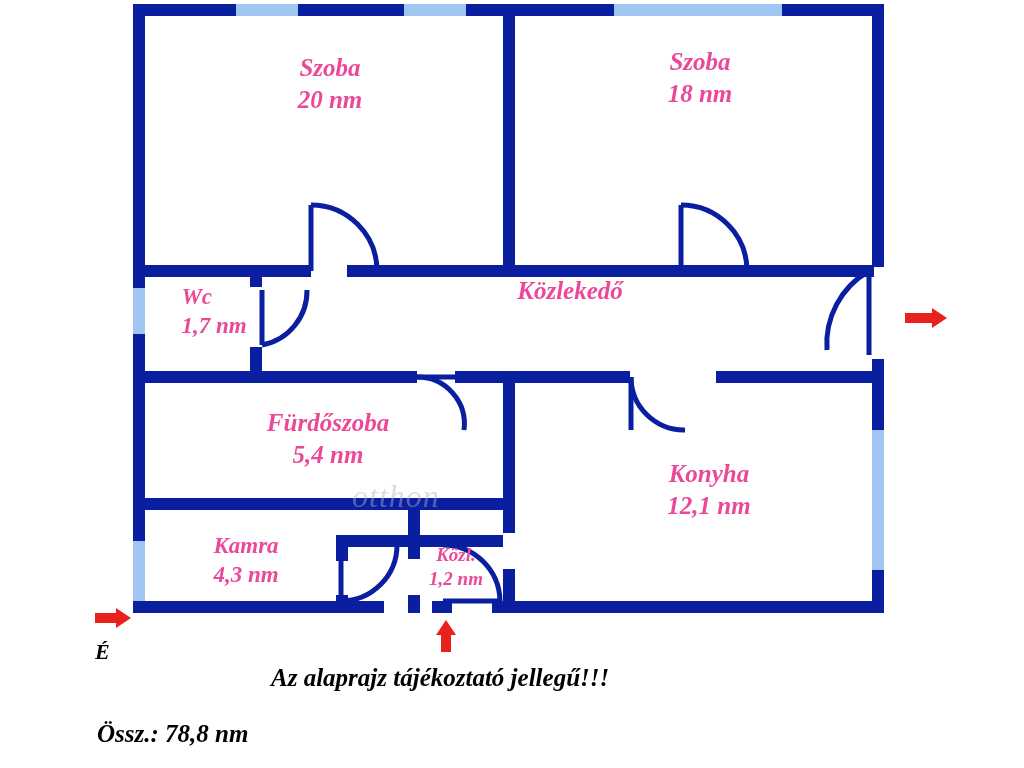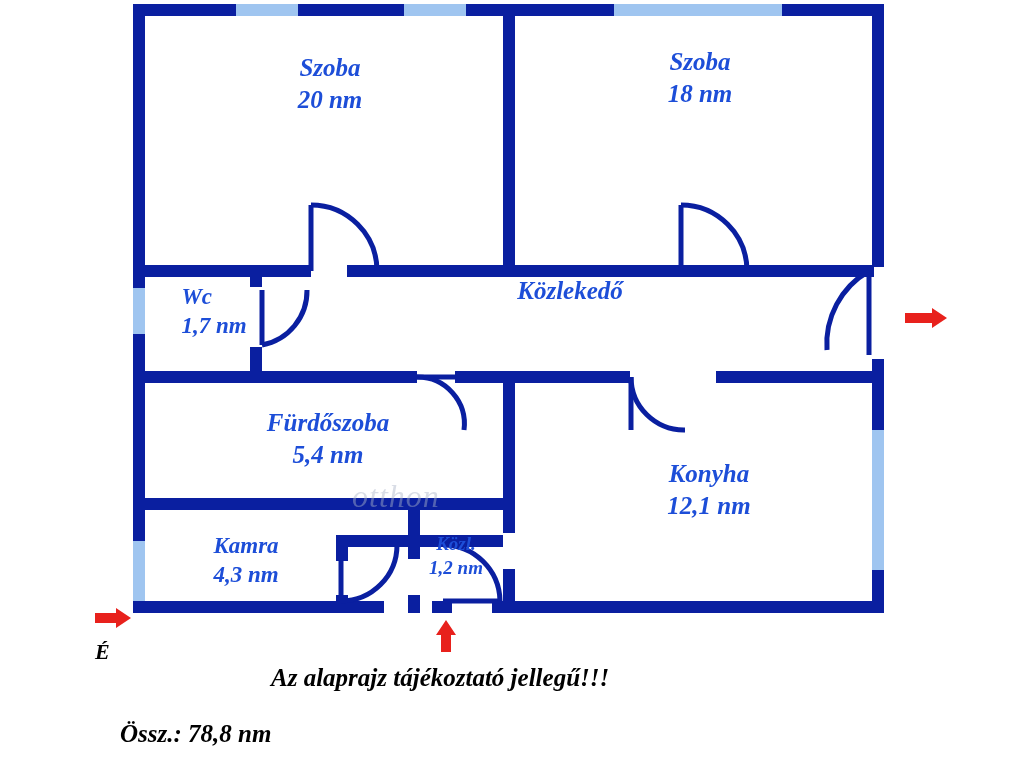--- a/index.html
+++ b/index.html
@@ -22,21 +22,21 @@
     width: 1024px;
     height: 768px;
   }
 
   .room-label {
     position: absolute;
     text-align: center;
     font-family: "Liberation Serif", serif;
     font-style: italic;
     font-weight: bold;
-    color: #1d4ed8;
+    color: #ec4899;
     line-height: 1.28;
     white-space: nowrap;
   }
   .room-label .rl-name { display: block; }
   .room-label .rl-area { display: block; }
 
   .size-big { font-size: 25px; }
   .size-mid { font-size: 23px; }
   .size-small { font-size: 19px; }
 
@@ -189,24 +189,24 @@
 <div class="room-label size-big" style="left:709px; top:458px; transform:translateX(-50%);">
   <span class="rl-name">Konyha</span>
   <span class="rl-area">12,1 nm</span>
 </div>
 
 <div class="room-label size-mid" style="left:246px; top:531px; transform:translateX(-50%);">
   <span class="rl-name">Kamra</span>
   <span class="rl-area">4,3 nm</span>
 </div>
 
-<div class="room-label size-small" style="left:456px; top:532px; transform:translateX(-50%);">
+<div class="room-label size-small" style="left:456px; top:543px; transform:translateX(-50%);">
   <span class="rl-name">Közl.</span>
   <span class="rl-area">1,2 nm</span>
 </div>
 
 <div class="watermark">otthon</div>
 
 <div class="caption" style="left:95px; top:639px; font-size:22px;">É</div>
 
 <div class="caption" style="left:271px; top:664px; font-size:25px;">Az alaprajz tájékoztató jellegű!!!</div>
 
-<div class="caption" style="left:120px; top:720px; font-size:25px;">Össz.: 78,8 nm</div>
+<div class="caption" style="left:97px; top:720px; font-size:25px;">Össz.: 78,8 nm</div>
 
 </body></html>

